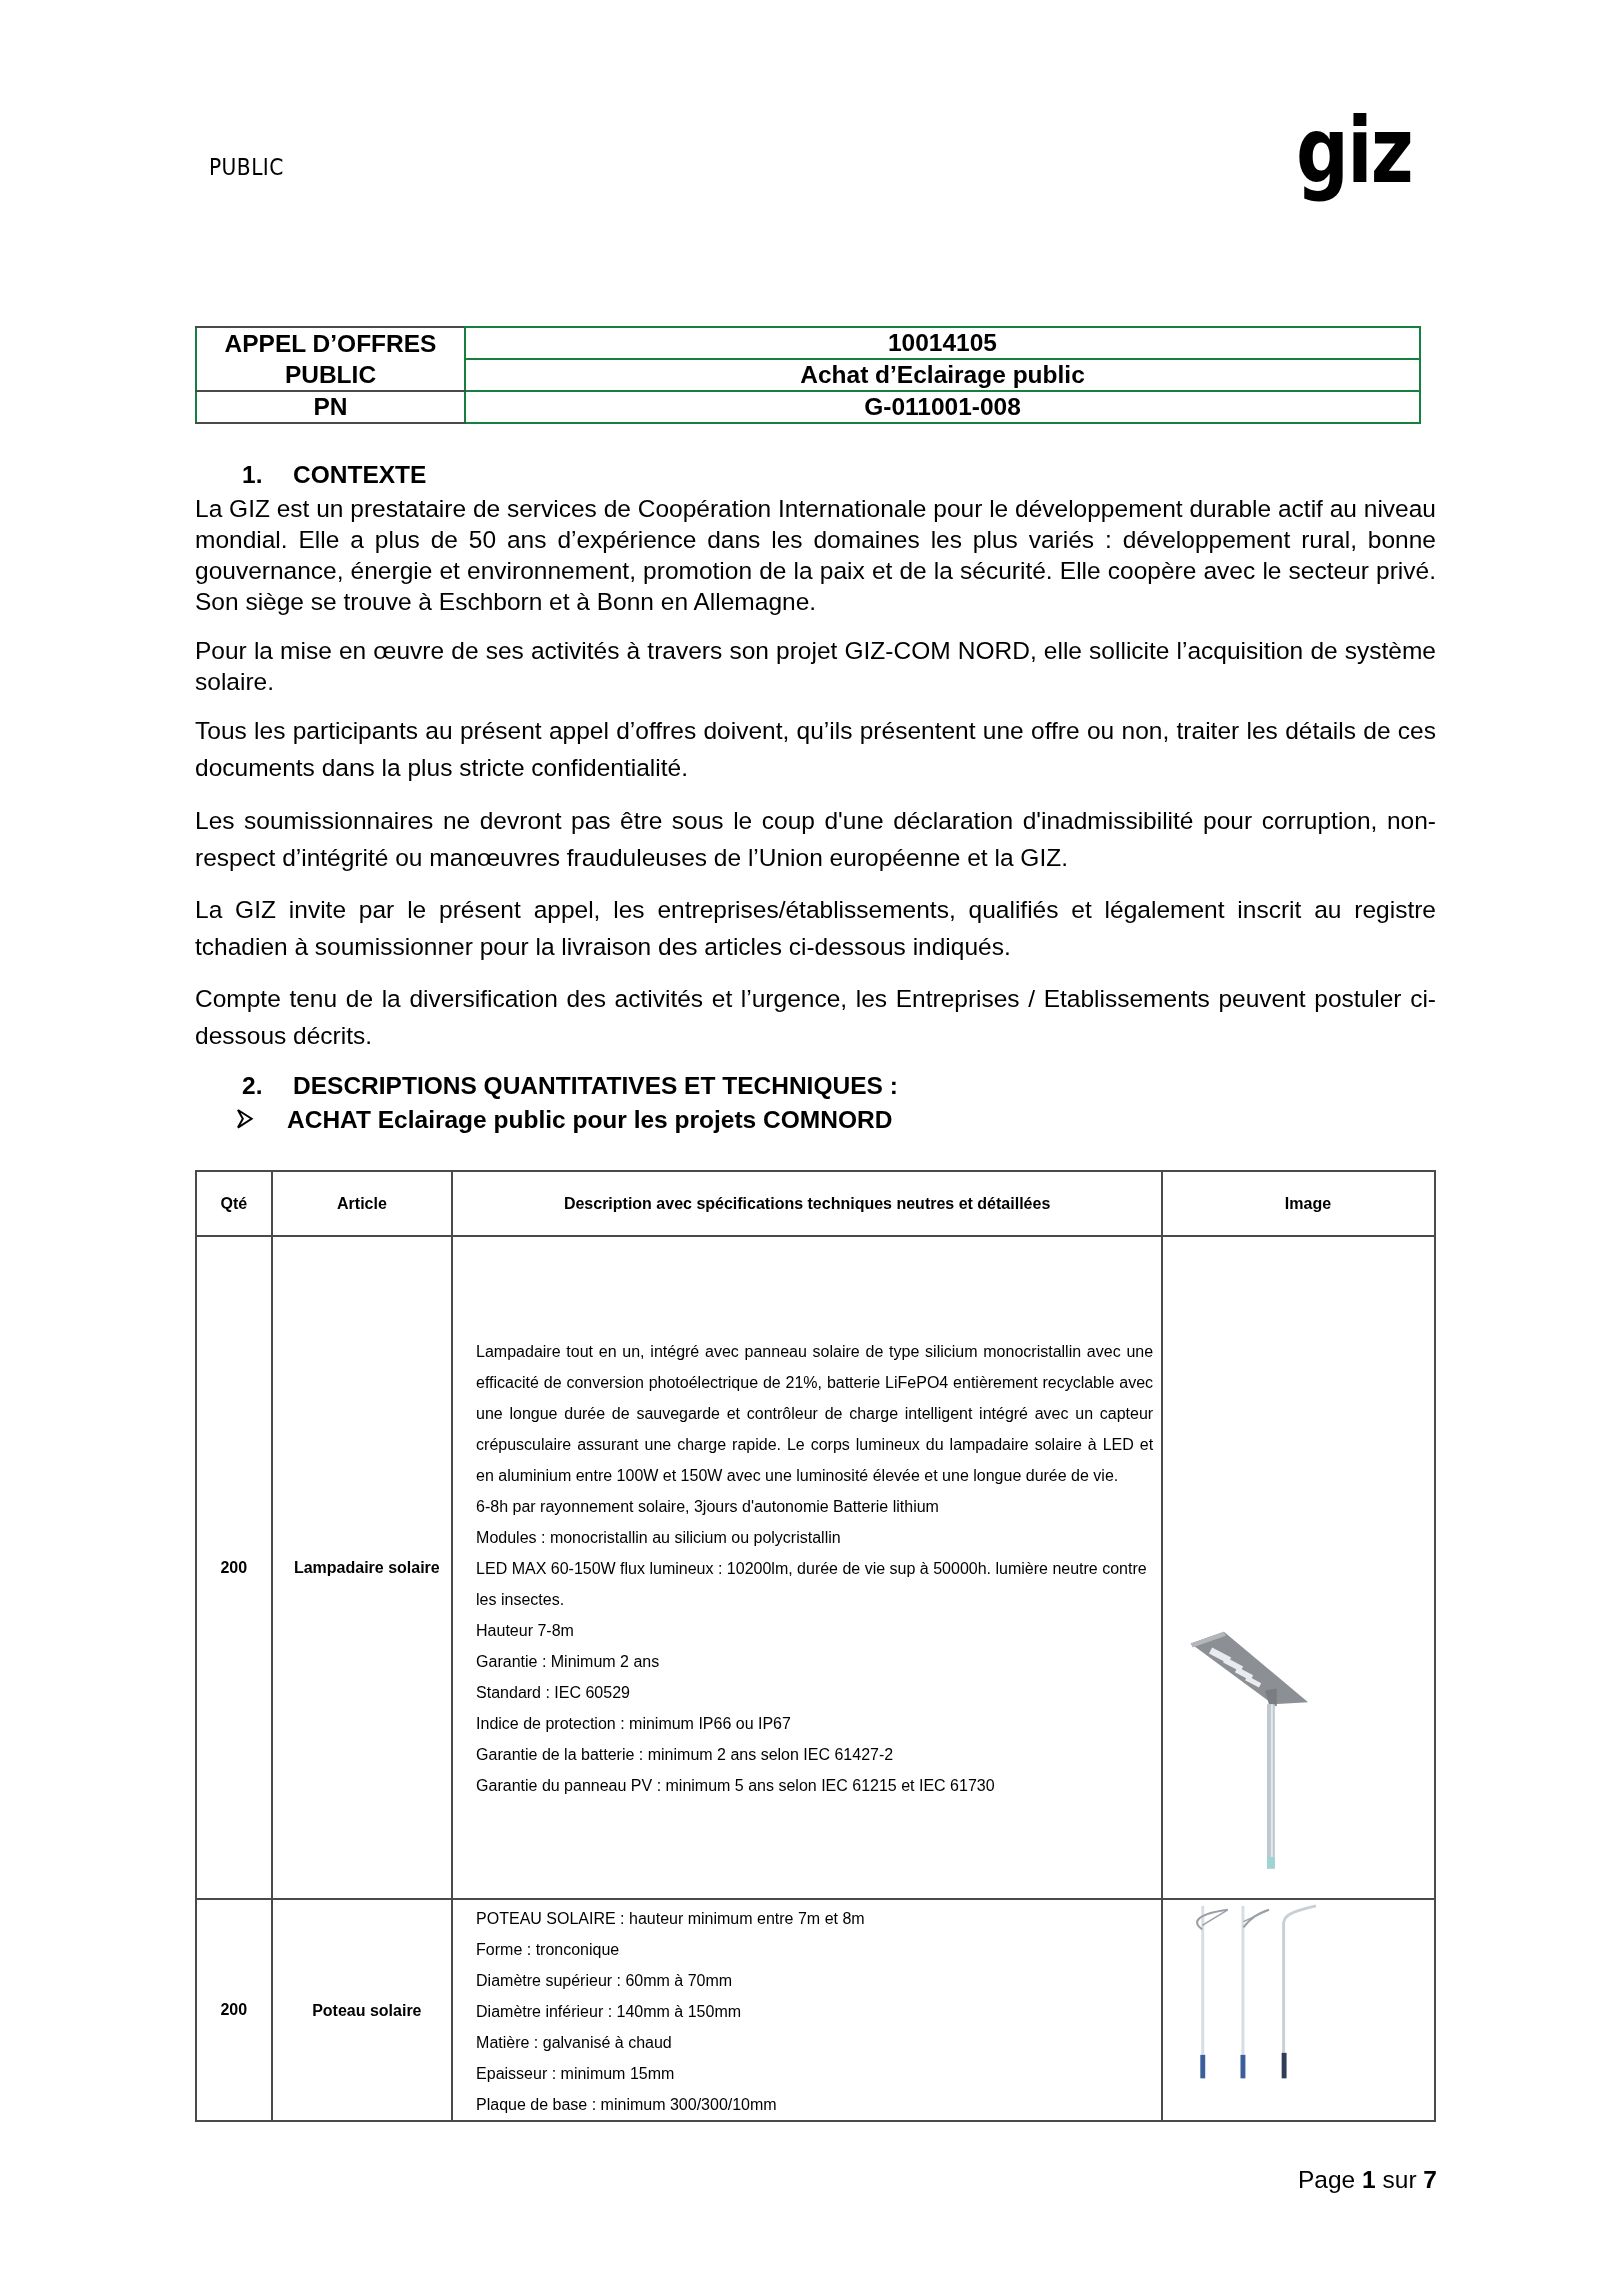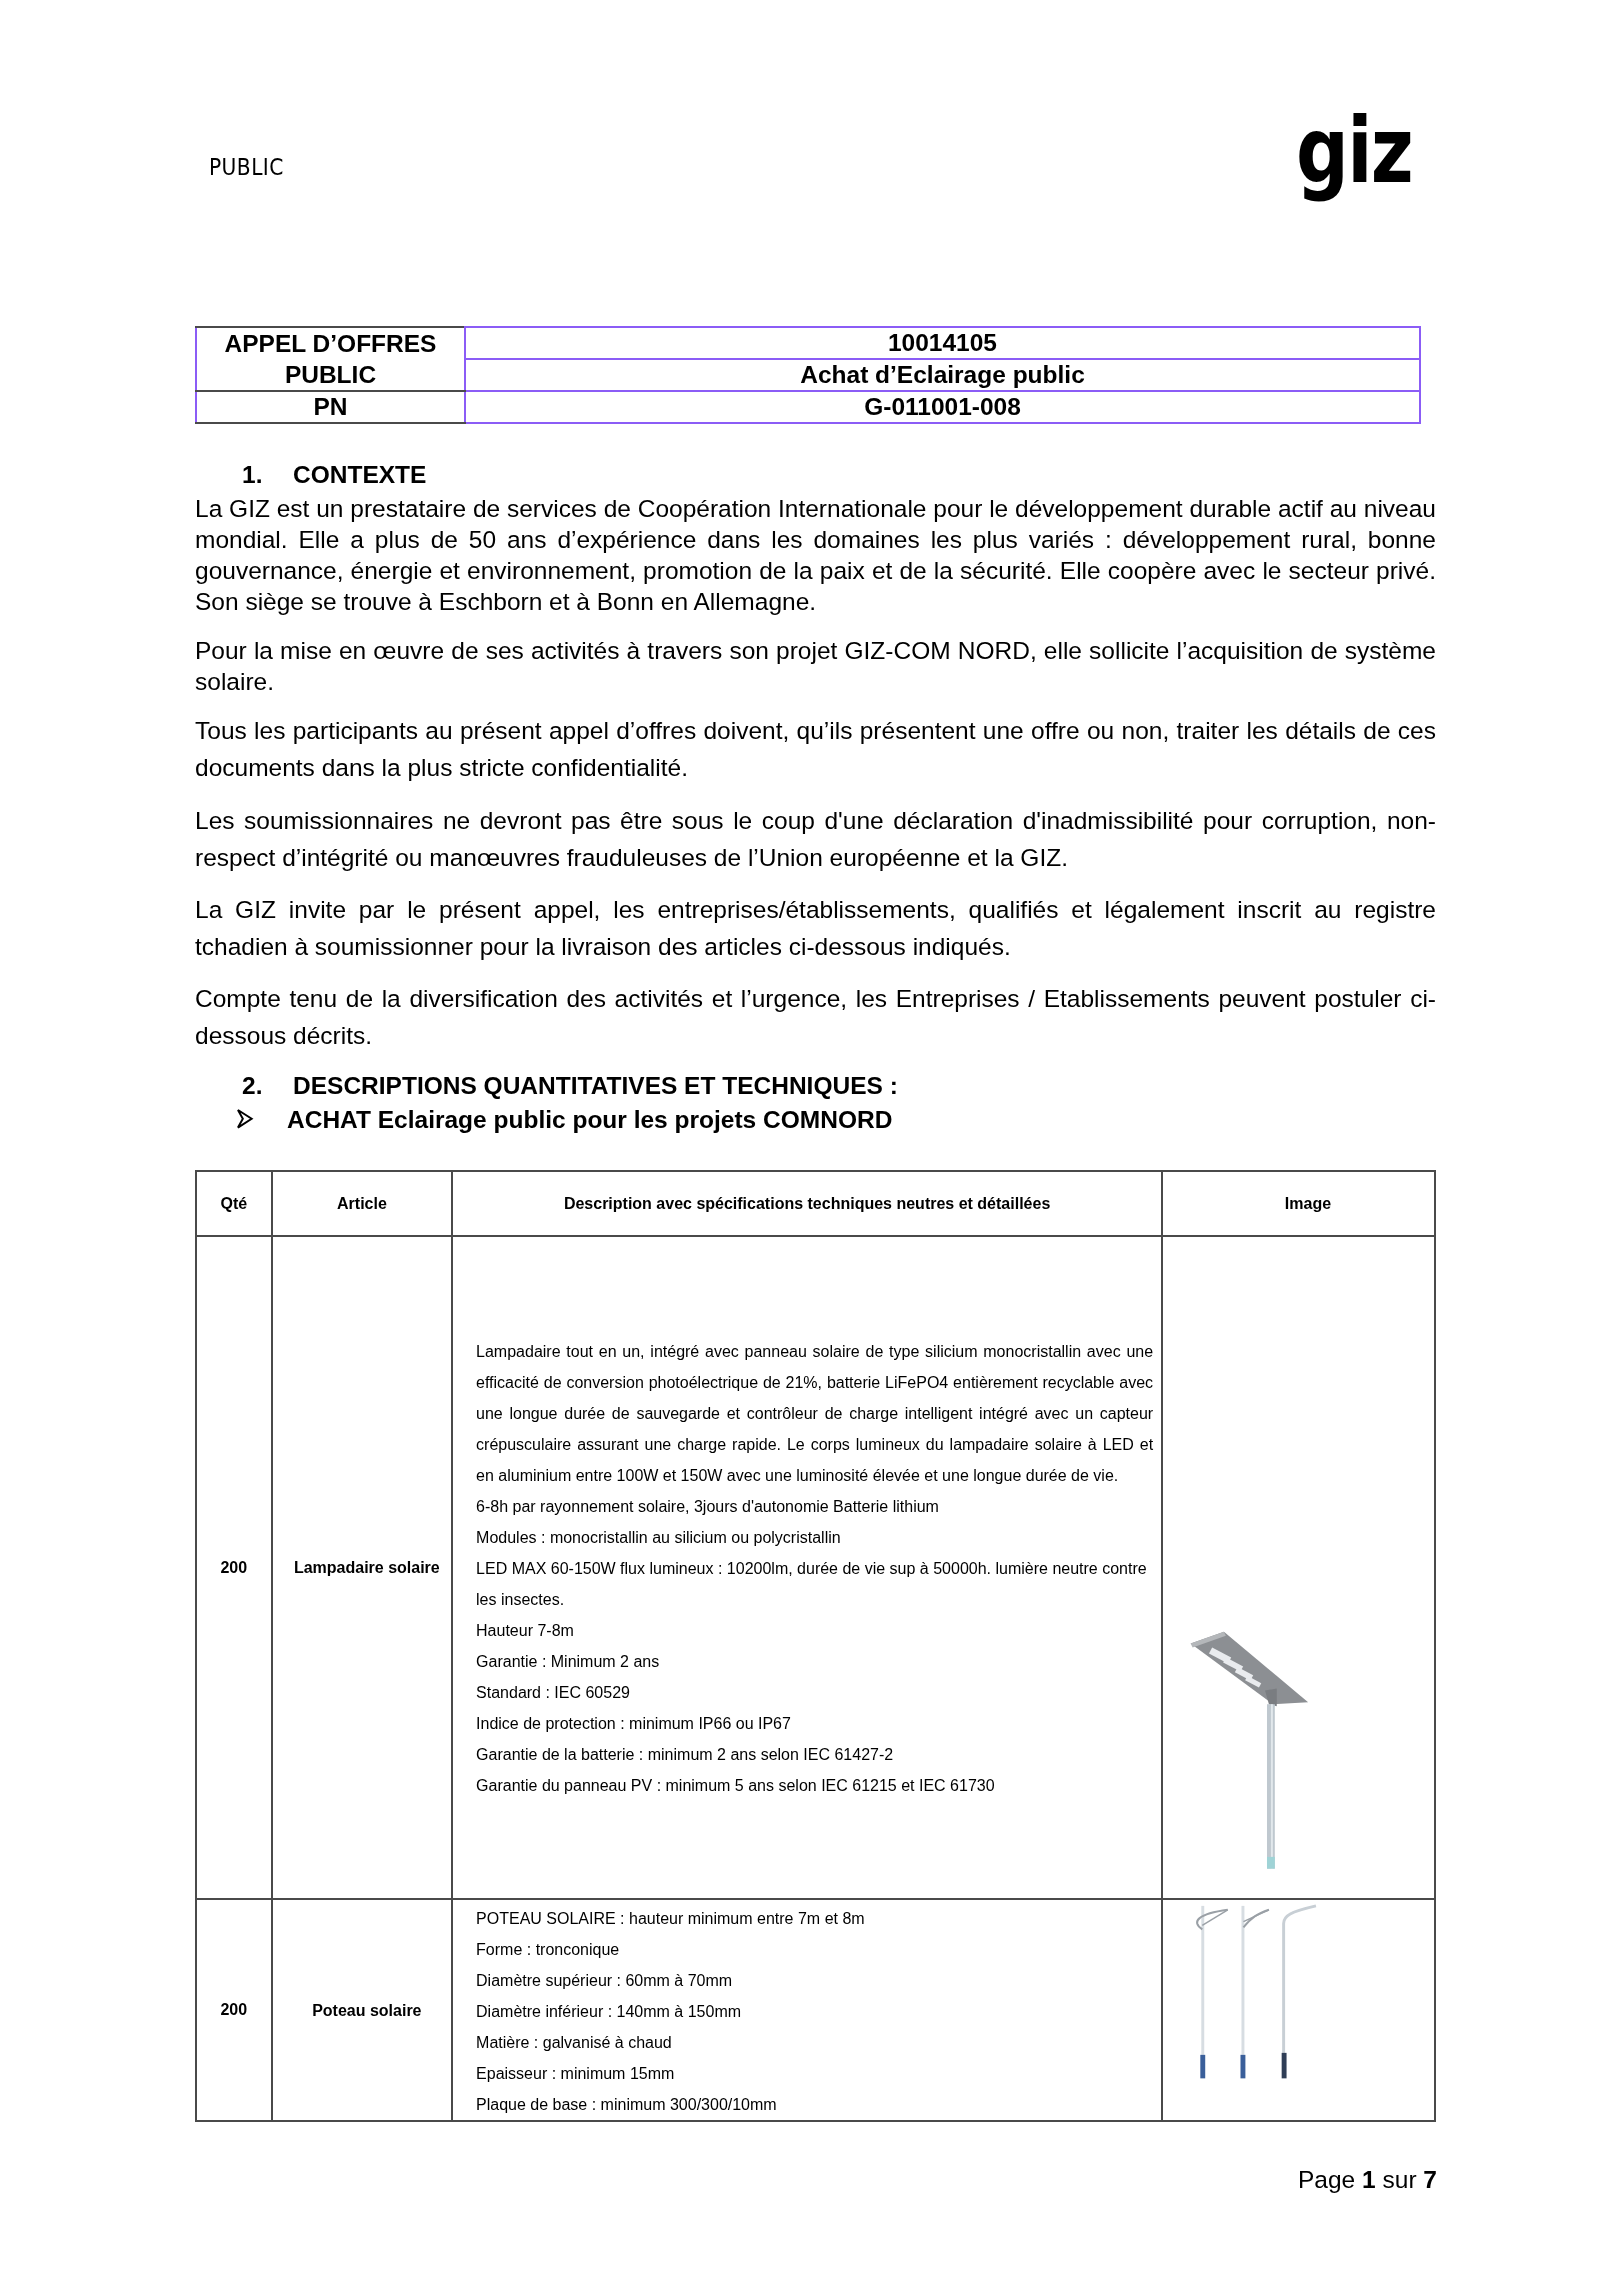--- a/index.html
+++ b/index.html
@@ -15,21 +15,21 @@
   .logo {
     position: absolute; left: 1296px; top: 106px;
     font-family: "DejaVu Sans", sans-serif; font-weight: bold; font-size: 90px;
     line-height: 1; letter-spacing: -2px; transform: scaleX(0.82); transform-origin: left;
   }
   
   .info-table {
     position: absolute; left: 195px; top: 326px; width: 1226px;
     border-collapse: collapse; font-weight: bold; font-size: 24.5px;
   }
-  .info-table td { border: 2px solid #8b5cf6; text-align: center; height: 30px; padding: 0; line-height: 30px; }
+  .info-table td { border: 2px solid #15803d; text-align: center; height: 30px; padding: 0; line-height: 30px; }
   .info-table td.left { width: 267px; border-top: 2px solid #4a4a4a; border-bottom: 2px solid #4a4a4a; }
   .info-table td.merge-top { border-bottom: none; }
   .info-table td.merge-bot { border-top: none; }
 
   .section-title {
     position: absolute; font-weight: bold; font-size: 24.5px;
   }
   .section-title .num { display: inline-block; width: 51px; }
   .para {
     position: absolute; left: 195px; width: 1241px;

